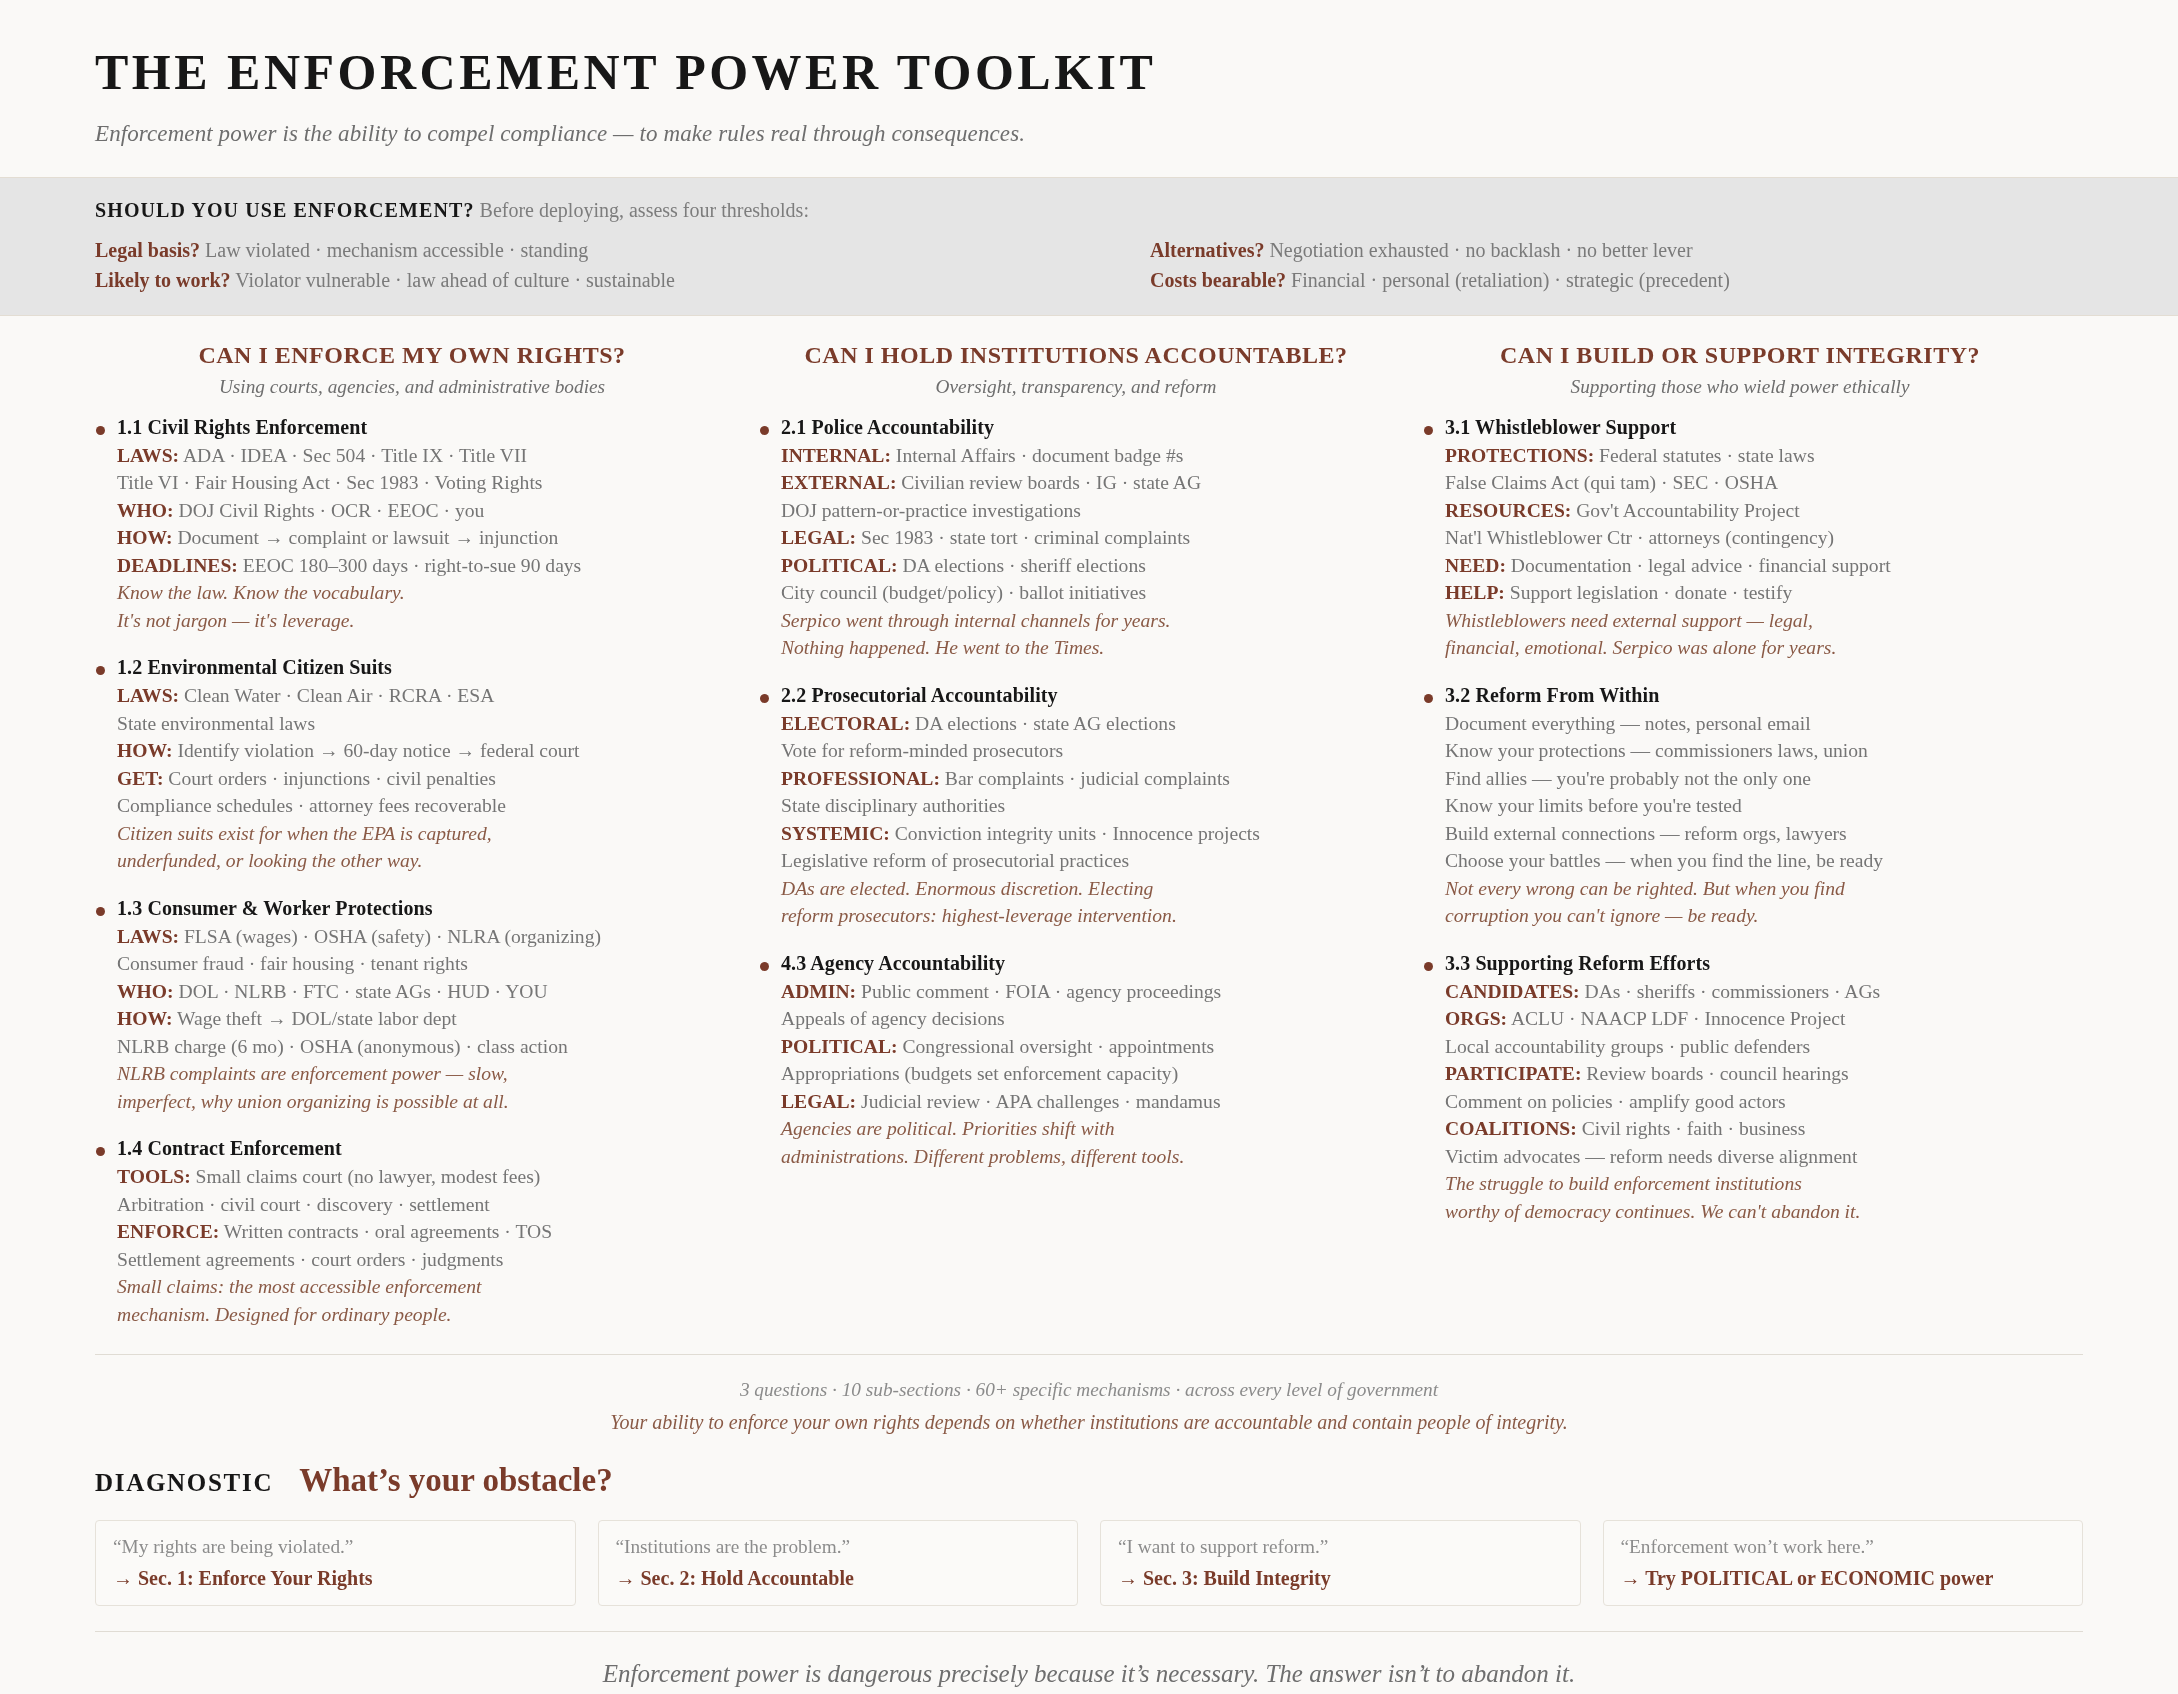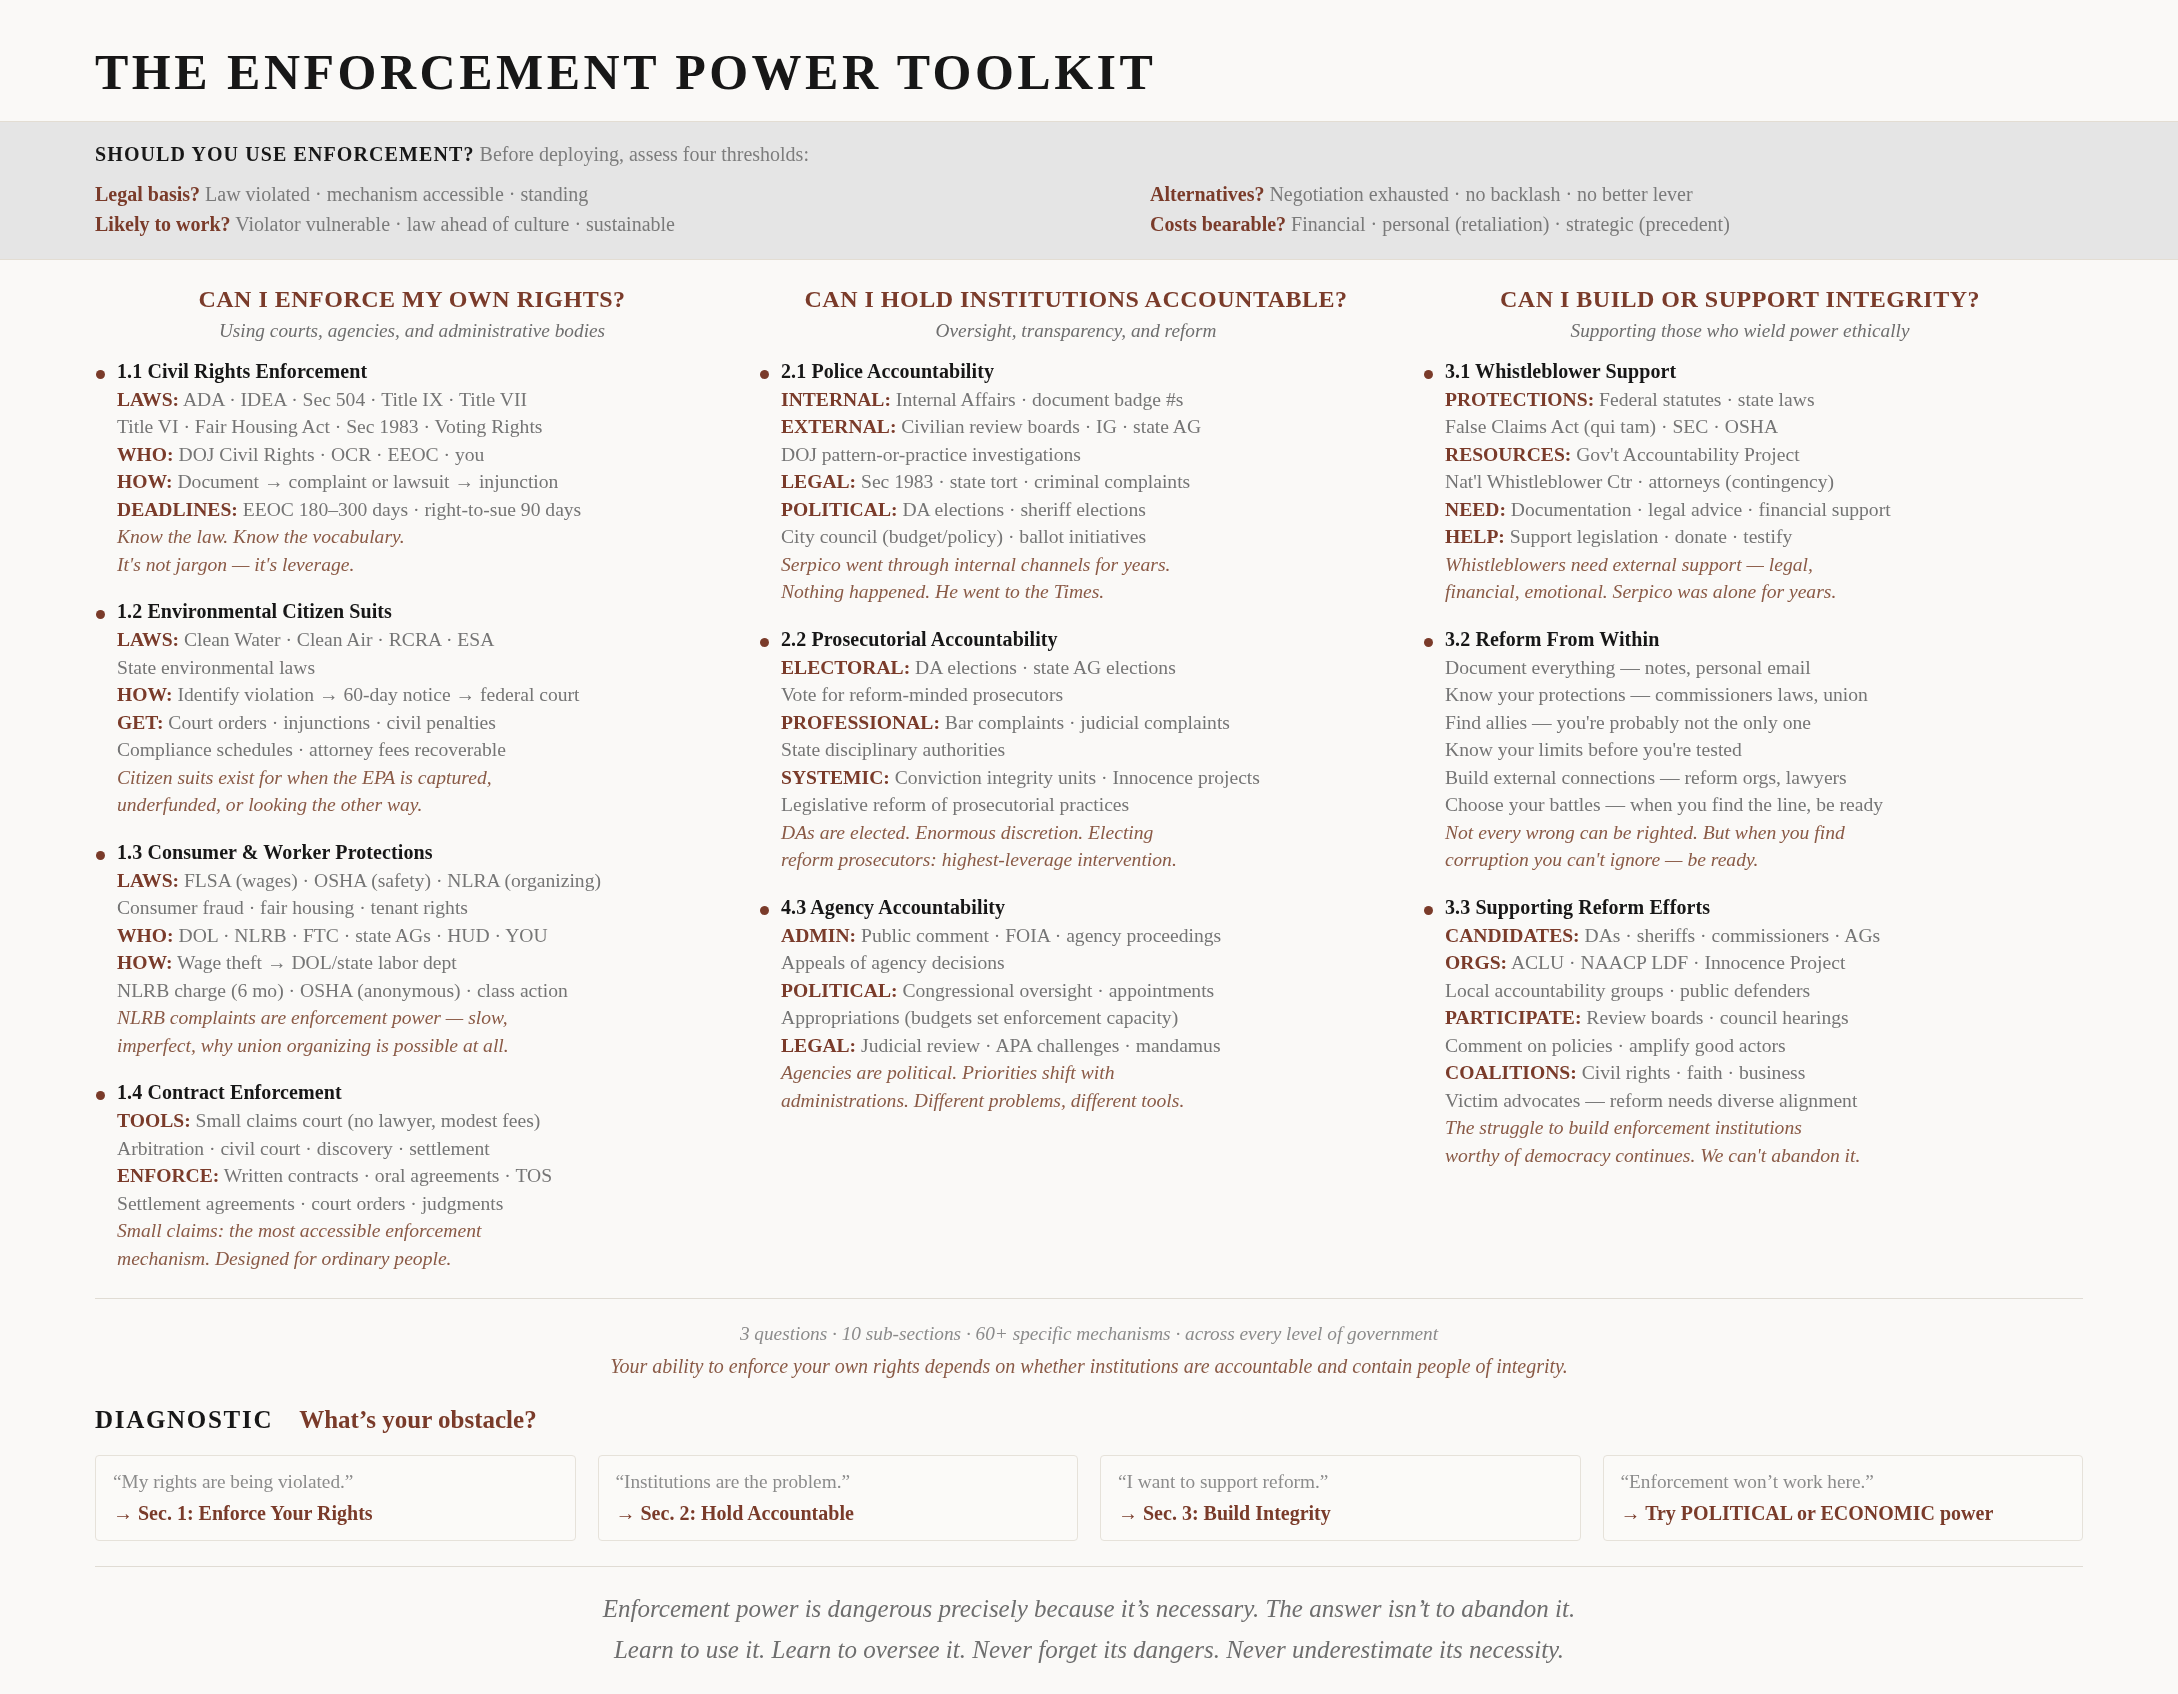--- a/index.html
+++ b/index.html
@@ -73,21 +73,21 @@
   .summary .s1 { font-style: italic; font-size: 19.3px; color:#8b8b8b; line-height:1.6; }
   .summary .s2 { font-style: italic; font-size: 20px; color:#8a5a46; line-height:1.6; }
 
   
   .diag { padding: 6px 95px 0 95px; }
   .diag-head { margin-bottom: 21px; }
   .diag-head .dlabel {
     font-weight:bold; font-size:25px; letter-spacing:1.7px; color:#171717;
   }
   .diag-head .dq {
-    font-weight:bold; font-size:25px; color:#7a3b2a; margin-left: 26px;
+    font-weight:bold; font-size:33px; color:#7a3b2a; margin-left: 26px;
   }
   .cards { display:flex; gap: 22px; }
   .card {
     flex: 1 1 0; background:#fbfaf8; border:1px solid #e6e2da;
     border-radius:4px; padding: 12px 9px 13px 17px;
   }
   .card .q { font-size: 19.3px; color:#8c8c8c; line-height:1.5; margin-bottom: 2px; }
   .card .a { font-size: 20px; font-weight:bold; color:#7a3b2a; line-height:1.4; }
 
   
@@ -95,20 +95,21 @@
   .closing { text-align:center; padding: 22px 95px 0 95px; }
   .closing .c { font-style: italic; font-size: 25px; color:#6e6e6e; line-height:1.62; }
 </style>
 </head>
 <body>
 
 <div class="page">
 
   <div class="header">
     <h1 class="title">THE ENFORCEMENT POWER TOOLKIT</h1>
+    <div class="subtitle">Enforcement power is the ability to compel compliance — to make rules real through consequences.</div>
   </div>
 
   <div class="thresholds">
     <div class="th-head">
       <b>SHOULD YOU USE ENFORCEMENT?</b><span> Before deploying, assess four thresholds:</span>
     </div>
     <div class="th-cols">
       <div class="th-col" id="th-left">
           <div class="th-row"><b>Legal basis?</b><span> Law violated · mechanism accessible · standing</span></div>
           <div class="th-row"><b>Likely to work?</b><span> Violator vulnerable · law ahead of culture · sustainable</span></div>

